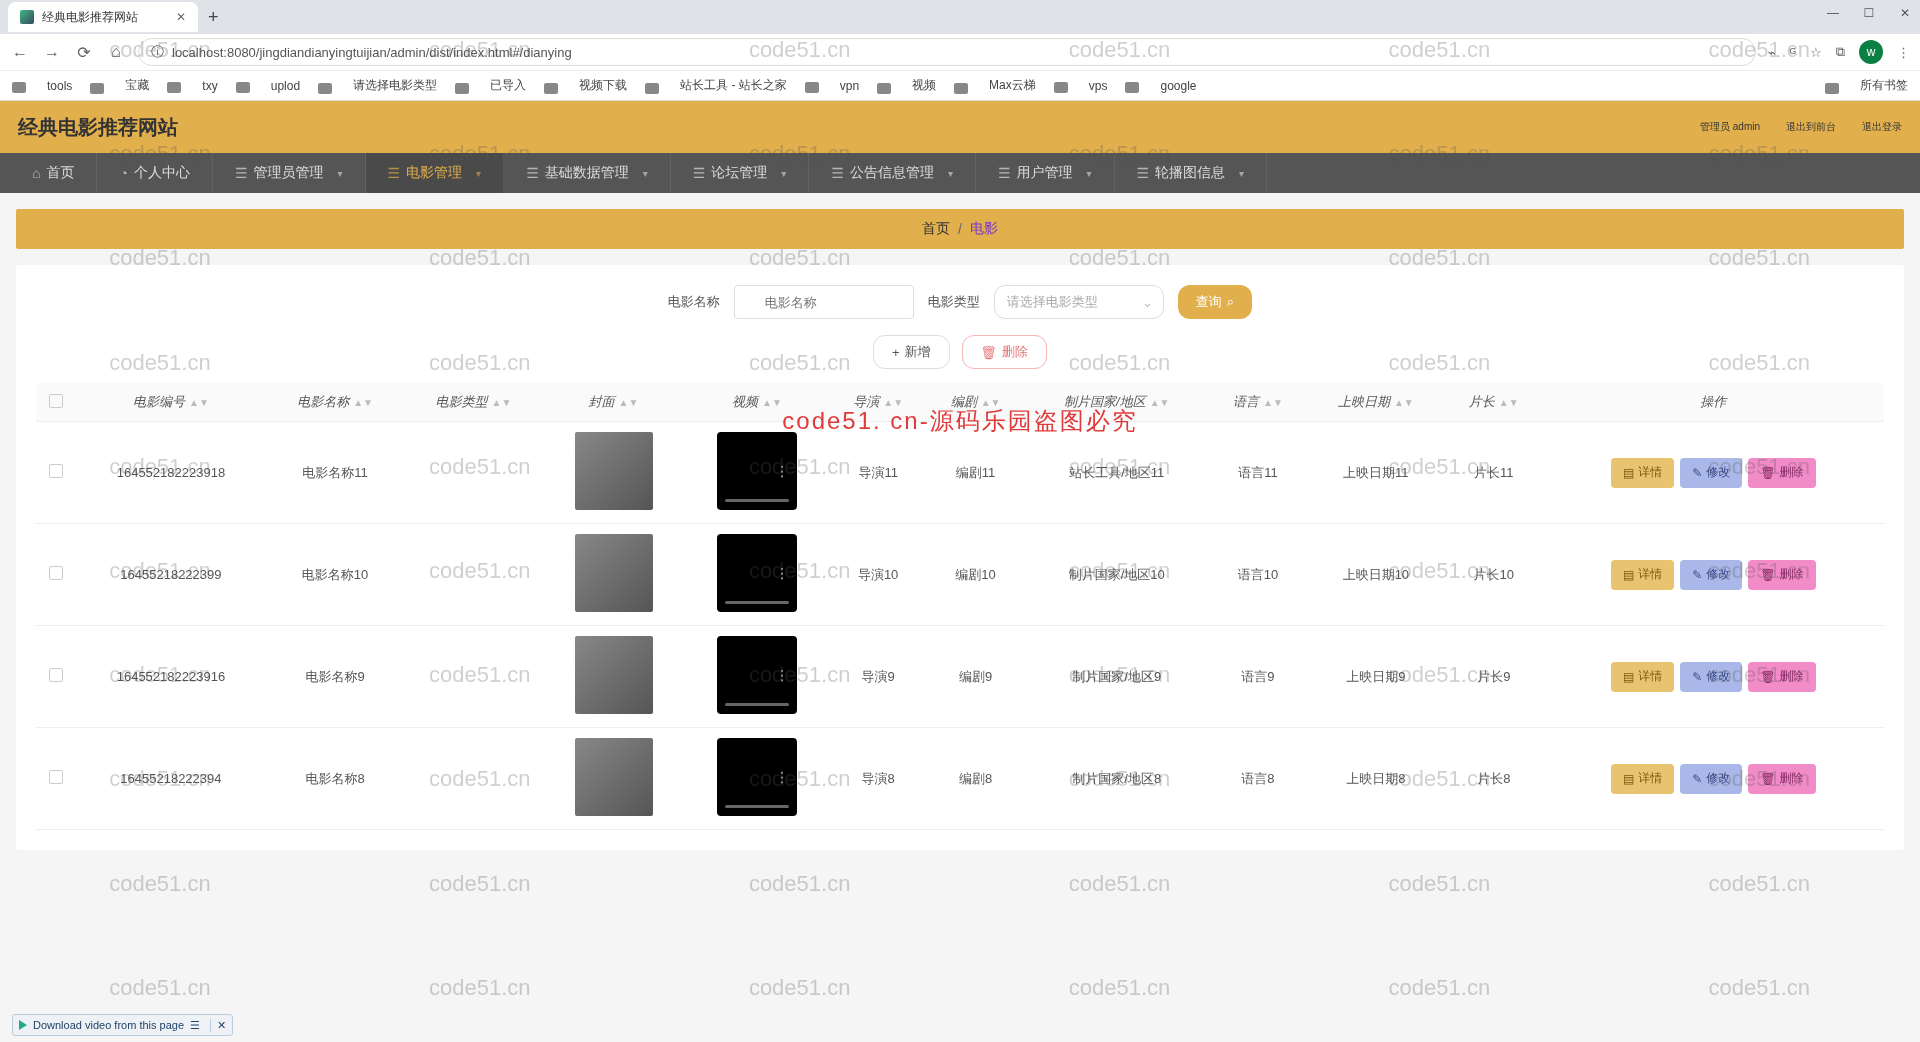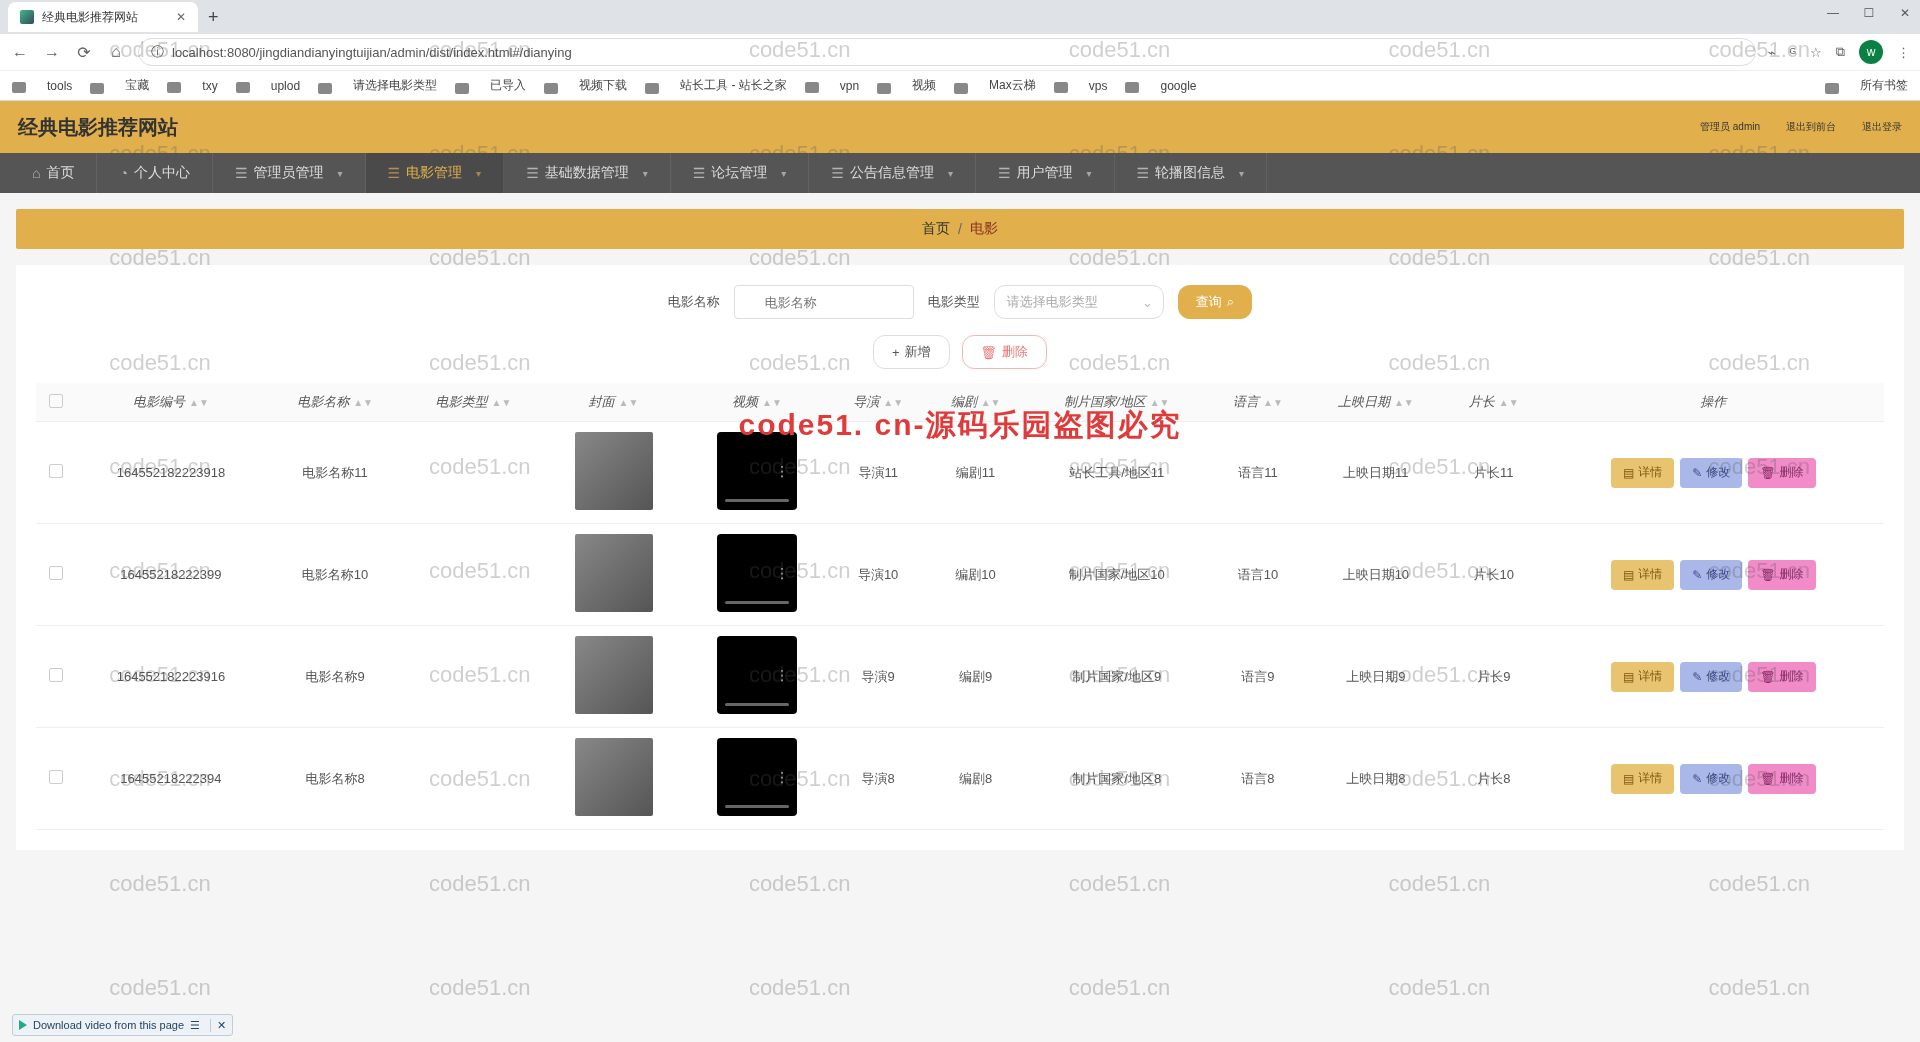--- a/index.html
+++ b/index.html
@@ -34,21 +34,21 @@
 .nav-menu { background: #555; height: 40px; display: flex; padding-left: 10px; }
 .nav-item { display: flex; align-items: center; padding: 0 22px; color: #ddd; font-size: 14px; gap: 6px; border-right: 1px solid rgba(255,255,255,0.08); cursor: pointer; position: relative; }
 .nav-item.active { background: #4a4a4a; color: #e1af4b; }
 .nav-item .nico { font-size: 14px; opacity: 0.7; }
 .nav-item .caret { font-size: 10px; margin-left: 8px; opacity: 0.6; }
 
 
 .content { padding: 16px; }
 .breadcrumb { background: #e1af4b; height: 40px; display: flex; align-items: center; justify-content: center; font-size: 14px; border-radius: 2px; }
 .breadcrumb .sep { margin: 0 8px; color: #666; }
-.breadcrumb .cur { color: #7f1d1d; opacity: 0.9; font-family: Liberation Mono, monospace; }
+.breadcrumb .cur { color: #6d28d9; opacity: 0.9; font-family: Liberation Mono, monospace; }
 
 .panel { background: #fff; margin-top: 16px; padding: 20px; border-radius: 2px; }
 .search-row { display: flex; align-items: center; justify-content: center; gap: 14px; }
 .search-row label { font-size: 13px; color: #555; }
 .inp { height: 34px; border: 1px solid #ddd; border-radius: 4px; padding: 0 30px; width: 180px; font-size: 13px; color: #555; position: relative; }
 .inp-wrap { position: relative; }
 .inp-wrap .pre-ico { position: absolute; left: 10px; top: 50%; transform: translateY(-50%); color: #bbb; font-size: 13px; }
 .sel { height: 34px; border: 1px solid #ddd; border-radius: 11px; padding: 0 28px 0 12px; width: 170px; font-size: 13px; color: #aaa; background: #fff; position: relative; display: flex; align-items: center; }
 .sel::after { content: "⌄"; position: absolute; right: 10px; color: #bbb; }
 .btn { height: 34px; padding: 0 18px; border-radius: 12px; border: none; font-size: 13px; cursor: pointer; display: inline-flex; align-items: center; gap: 5px; }
@@ -69,21 +69,21 @@
 .vid::before { content: "⋮"; position: absolute; right: 8px; top: 40%; color: #ccc; font-size: 14px; }
 .row-btns { display: flex; gap: 6px; justify-content: center; }
 .btn-sm { height: 30px; padding: 0 12px; border-radius: 4px; border: none; font-size: 12px; cursor: pointer; display: inline-flex; align-items: center; gap: 4px; }
 .btn-detail { background: #e8c370; color: #7a5a10; }
 .btn-edit { background: #a9b8e8; color: #3a4a8a; }
 .btn-rowdel { background: #f28cc8; color: #8a2a6a; }
 
 
 .watermark { position: fixed; inset: 0; pointer-events: none; display: flex; flex-wrap: wrap; opacity: 0.28; z-index: 5; }
 .wm-cell { width: 16.66%; height: 100px; display: flex; align-items: center; justify-content: center; color: #555; font-size: 22px; }
-.wm-banner { position: fixed; top: 405px; left: 50%; transform: translateX(-50%); color: #e03b3b; font-size: 30px; font-weight: bold; pointer-events: none; z-index: 6; letter-spacing: 2px; }
+.wm-banner { position: fixed; top: 405px; left: 50%; transform: translateX(-50%); color: #e03b3b; font-size: 24px; font-weight: normal; pointer-events: none; z-index: 6; letter-spacing: 2px; }
 
 
 .dl-bar { position: fixed; left: 12px; bottom: 6px; background: #eef2f6; border: 1px solid #bcd; border-radius: 3px; height: 22px; display: flex; align-items: center; padding: 0 6px; font-size: 11px; color: #246; gap: 6px; z-index: 10; }
 .dl-bar .play { width: 0; height: 0; border-left: 8px solid #2a8; border-top: 5px solid transparent; border-bottom: 5px solid transparent; }
 .dl-bar .x { margin-left: 4px; border-left: 1px solid #bcd; padding-left: 6px; cursor: pointer; }
 </style>
 </head>
 <body>
 
 <div class="browser-chrome">

